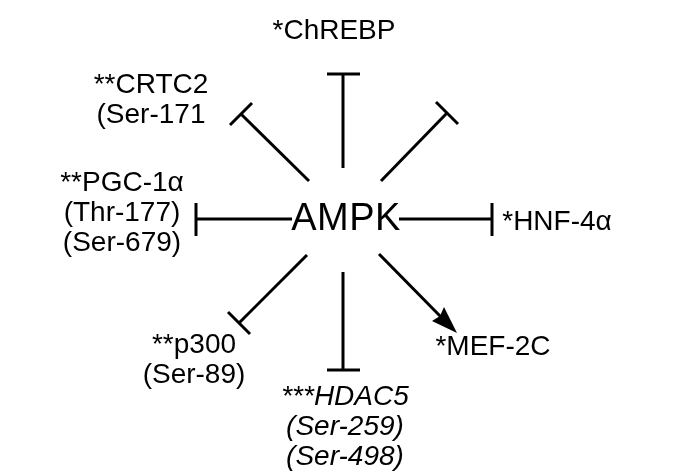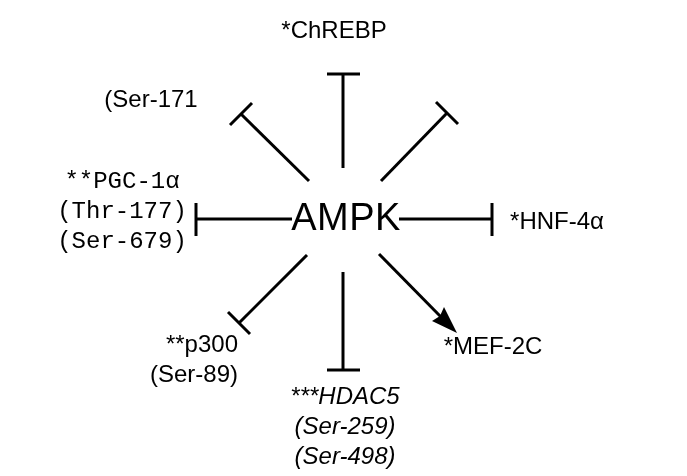--- a/index.html
+++ b/index.html
@@ -17,21 +17,21 @@
     overflow: hidden;
   }
   .diagram svg {
     position: absolute;
     inset: 0;
   }
   .label {
     position: absolute;
     transform: translate(-50%, -50%);
     text-align: center;
-    font-size: 24px;
+    font-size: 28px;
     line-height: 30px;
     white-space: nowrap;
     color: #000000;
   }
   .label.center-node {
     font-size: 38px;
     line-height: 34px;
     letter-spacing: 0.5px;
   }
 </style>
@@ -85,35 +85,36 @@
 
   <div class="label center-node" style="left:346px; top:217px;">
     <div>AMPK</div>
   </div>
 
   <div class="label" style="left:334px; top:30px;">
     <div>*ChREBP</div>
   </div>
 
   <div class="label" style="left:151px; top:99px;">
+    <div>**CRTC2</div>
     <div>(Ser-171</div>
   </div>
 
 
-  <div class="label" style="left:122px; top:212px;font-family:Liberation Mono, monospace;">
+  <div class="label" style="left:122px; top:212px;">
     <div>**PGC-1α</div>
     <div>(Thr-177)</div>
     <div>(Ser-679)</div>
   </div>
 
   <div class="label" style="left:557px; top:221px;">
     <div>*HNF-4α</div>
   </div>
 
-  <div class="label" style="left:194px; top:359px;text-align:right;">
+  <div class="label" style="left:194px; top:359px;">
     <div>**p300</div>
     <div>(Ser-89)</div>
   </div>
 
   <div class="label" style="left:345px; top:426px;font-style:italic;">
     <div>***HDAC5</div>
     <div>(Ser-259)</div>
     <div>(Ser-498)</div>
   </div>
 

